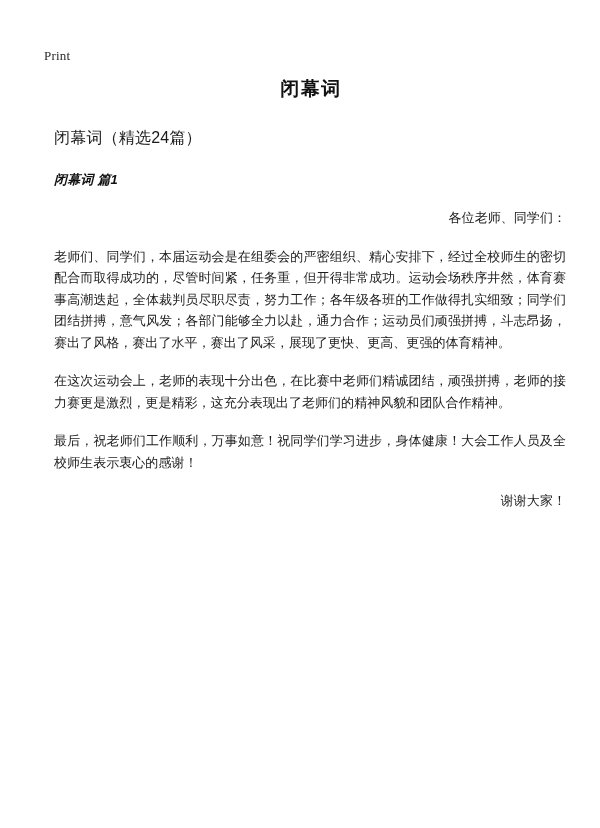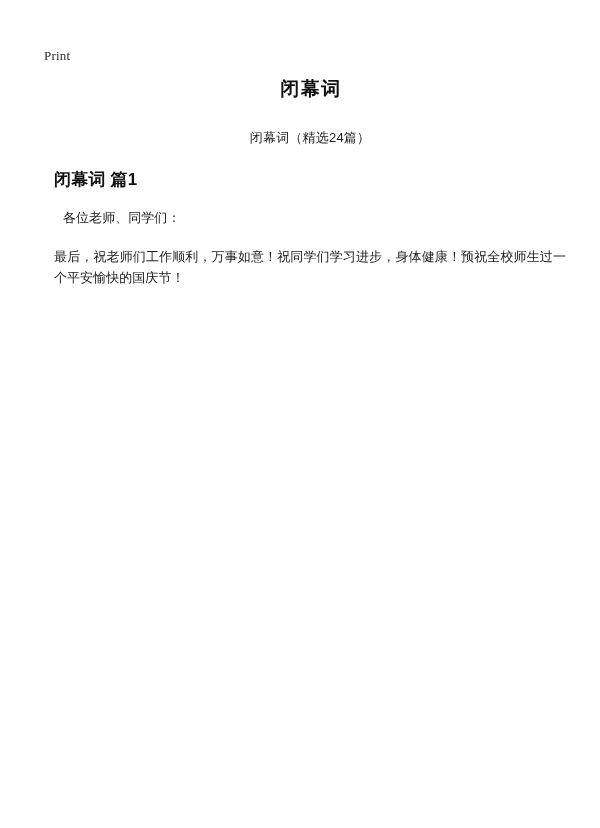--- a/index.html
+++ b/index.html
@@ -46,50 +46,50 @@
     font-size: 19px;
     line-height: 26px;
     font-weight: 700;
     text-align: center;
     letter-spacing: 1.5px;
     color: #111111;
     padding: 0 0 0 2px;
   }
   .subtitle {
     margin: 26px 0 0 0;
-    font-size: 13px;
+    font-size: 16px;
     line-height: 20px;
     color: #1b1b1b;
     letter-spacing: 0.2px;
-    text-align: center;
   }
   .section-heading {
     margin: 22px 0 16px 0;
-    font-size: 17px;
+    font-size: 13px;
     line-height: 20px;
     font-weight: 700;
     color: #111111;
     letter-spacing: 0.2px;
+    font-style: italic;
   }
   .section-heading .hd-num {
     font-weight: 700;
   }
   p.para {
     margin: 17px 0 0 0;
     font-size: 13px;
     line-height: 21.5px;
     color: #1b1b1b;
     text-align: justify;
     text-justify: inter-ideograph;
     letter-spacing: 0.05px;
     word-break: break-all;
   }
   p.para.salutation,
   p.para.short {
-    text-align: left;
+    text-align: right;
     margin-left: 9px;
   }
 </style>
 </head>
 <body>
 
 <div id="page">
 
   <a class="print-link" href="#">Print</a>
 
@@ -97,16 +97,19 @@
 
     <h1 class="doc-title">闭幕词</h1>
 
     <p class="subtitle">闭幕词（精选24篇）</p>
 
     <h2 class="section-heading">
       <span>闭幕词</span><span>&nbsp;</span><span class="hd-num">篇1</span>
     </h2>
 
     <p class="para salutation">各位老师、同学们：</p>
-    <p class="para">最后，祝老师们工作顺利，万事如意！祝同学们学习进步，身体健康！预祝全校师生过一个平安愉快的国庆节！</p>
+    <p class="para">老师们、同学们，本届运动会是在组委会的严密组织、精心安排下，经过全校师生的密切配合而取得成功的，尽管时间紧，任务重，但开得非常成功。运动会场秩序井然，体育赛事高潮迭起，全体裁判员尽职尽责，努力工作；各年级各班的工作做得扎实细致；同学们团结拼搏，意气风发；各部门能够全力以赴，通力合作；运动员们顽强拼搏，斗志昂扬，赛出了风格，赛出了水平，赛出了风采，展现了更快、更高、更强的体育精神。</p>
+    <p class="para">在这次运动会上，老师的表现十分出色，在比赛中老师们精诚团结，顽强拼搏，老师的接力赛更是激烈，更是精彩，这充分表现出了老师们的精神风貌和团队合作精神。</p>
+    <p class="para">最后，祝老师们工作顺利，万事如意！祝同学们学习进步，身体健康！大会工作人员及全校师生表示衷心的感谢！</p>
+    <p class="para short">谢谢大家！</p>
 
   </div>
 </div>
 
 </body></html>

